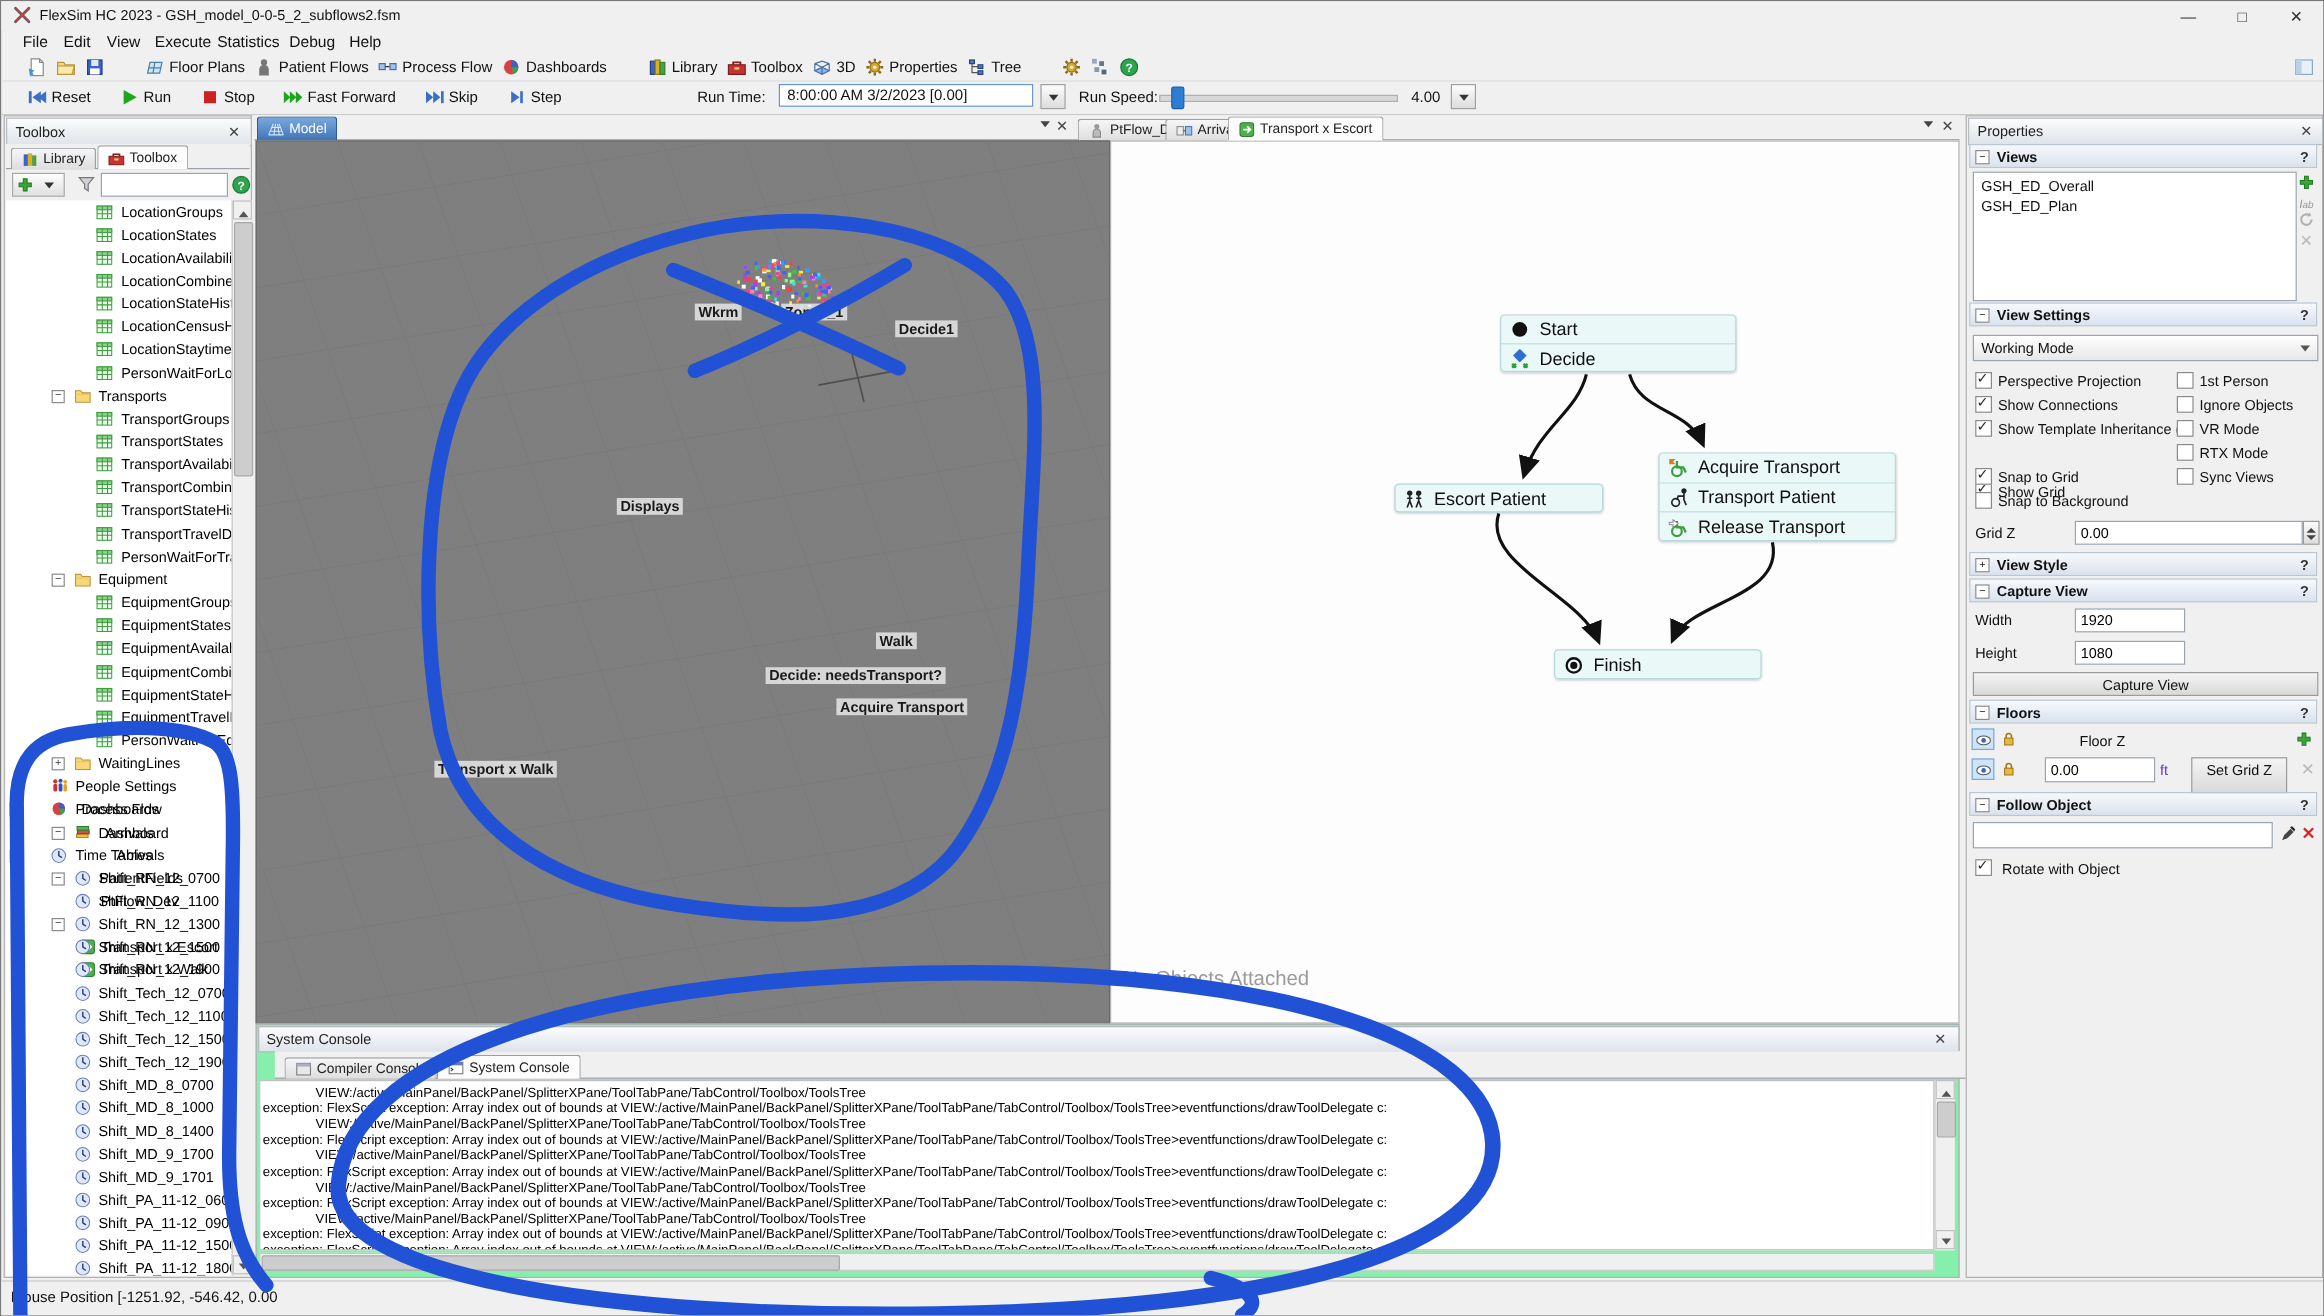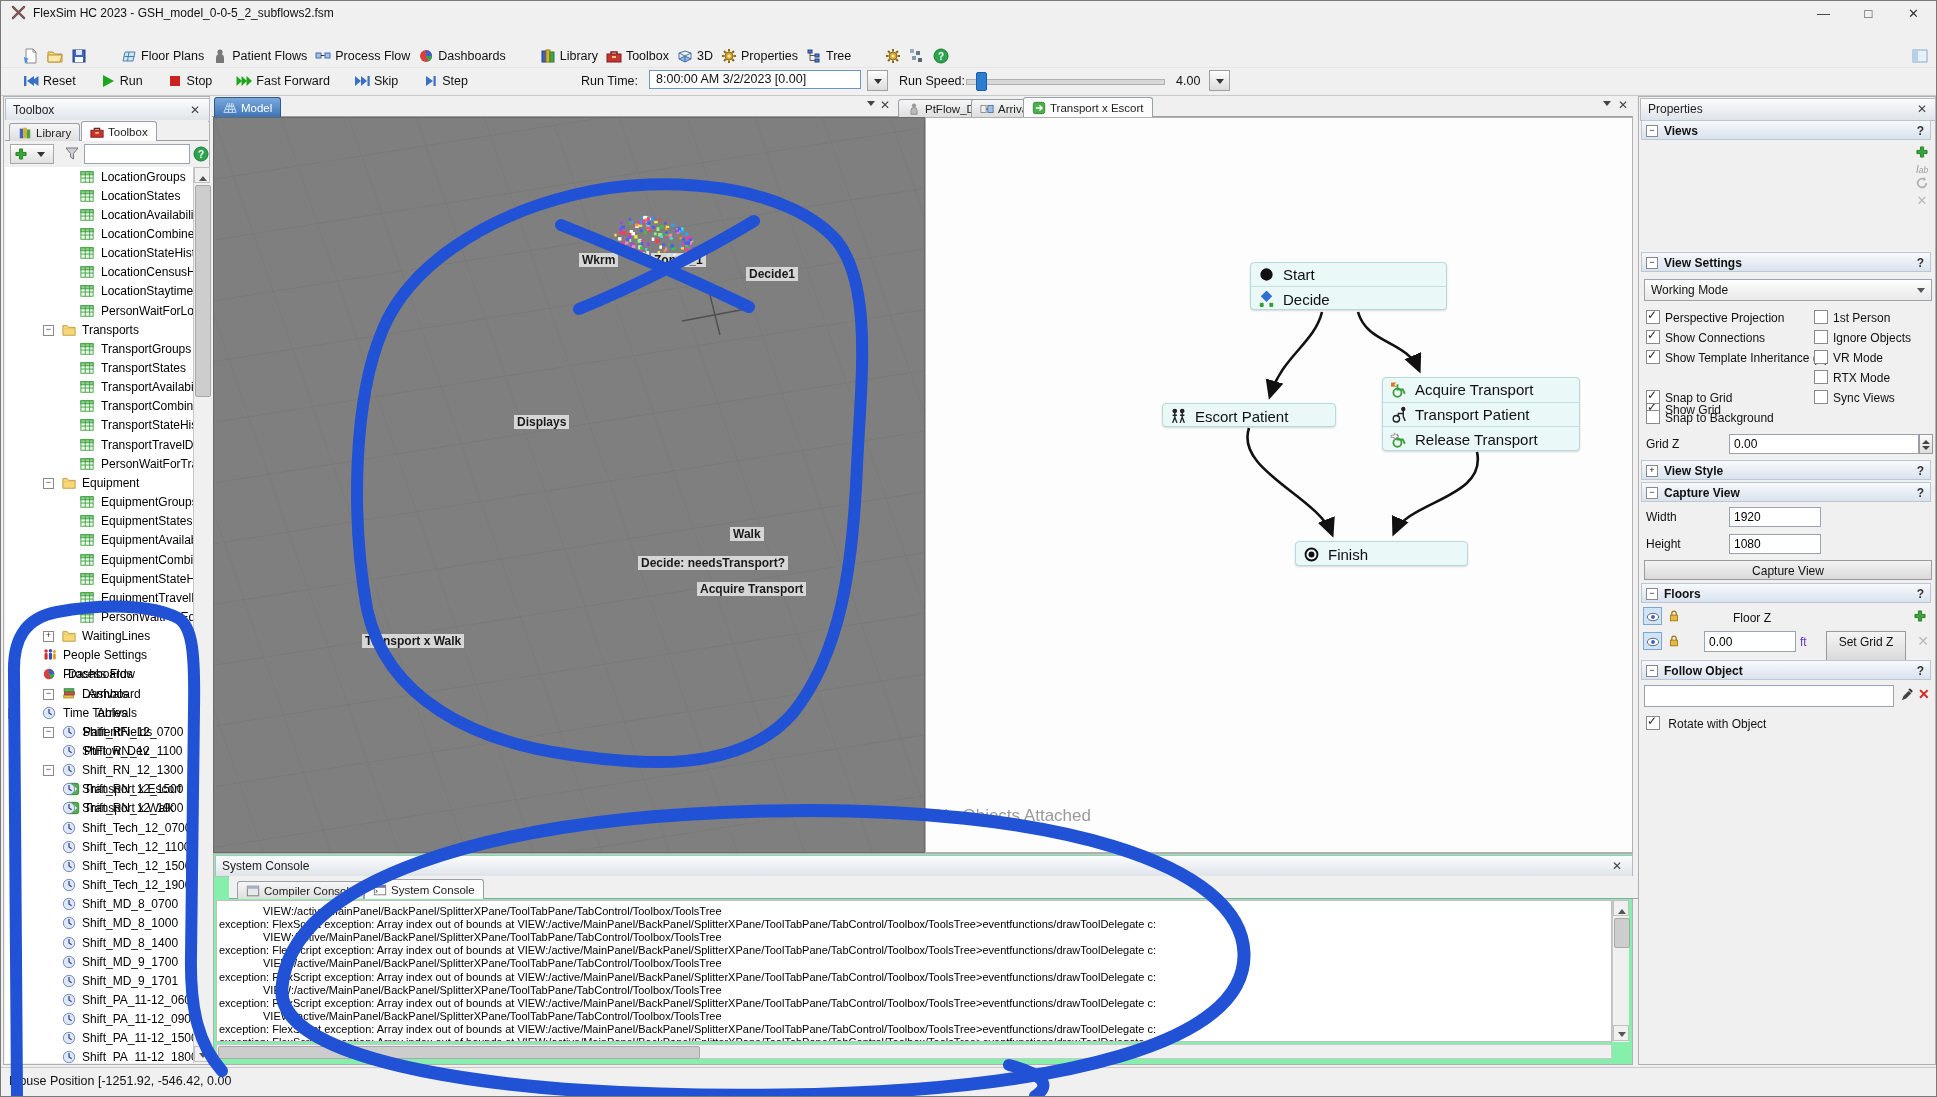--- a/index.html
+++ b/index.html
@@ -90,20 +90,29 @@
           <path d="M2 2l12 12M14 2L2 14" stroke="#555" stroke-width="2.4" stroke-linecap="round"></path>
           <path d="M2 2l12 12M14 2L2 14" stroke="#c44" stroke-width="1" stroke-linecap="round"></path>
         </svg>
     </span>
     <span class="title">FlexSim HC 2023 - GSH_model_0-0-5_2_subflows2.fsm</span>
     <span class="winbtn" style="right:90px;">―</span>
     <span class="winbtn" style="right:45px;">□</span>
     <span class="winbtn" style="right:0px;">✕</span>
   </div>
 
+  <div id="menubar">
+      <span class="menu-item" style="left: 18px;">File</span>
+      <span class="menu-item" style="left: 52px;">Edit</span>
+      <span class="menu-item" style="left: 88px;">View</span>
+      <span class="menu-item" style="left: 128px;">Execute</span>
+      <span class="menu-item" style="left: 180px;">Statistics</span>
+      <span class="menu-item" style="left: 240px;">Debug</span>
+      <span class="menu-item" style="left: 290px;">Help</span>
+    </div>
 
   <div id="toolbar">
       <div class="tsep" style="width: 18px;"></div>
       <div class="tbtn">
         <span class="ic "><svg viewBox="0 0 16 16">
             <path d="M3 1h7l3 3v11H3z" fill="#fff" stroke="#8a8a8a"></path>
             <path d="M10 1v3h3" fill="none" stroke="#8a8a8a"></path>
             <path d="M1 9l5 2-2 1 1 3-2-1-1 2z" fill="#4a90d9"></path>
           </svg></span>
       </div>
@@ -1058,20 +1067,26 @@
   <div id="props">
     <div class="pane-header abs" style="left:1px;top:1px;width:294px;height:21px;">
       <span class="abs" style="left:7px;top:3px;">Properties</span>
       <span class="closex abs" style="right:8px;top:3px;">✕</span>
     </div>
     <div class="sect" style="top:23px;">
       <span class="pm">−</span>
       <span class="st">Views</span>
         <span class="q">?</span>
     </div>
+    <div class="abs" style="left:5px;top:46px;width:268px;height:106px;background:#fff;border:1px solid #9aa4b0;">
+      <div id="views-list" style="font-size:12px;padding:3px 6px;line-height:17px;">
+          <div>GSH_ED_Overall</div>
+          <div>GSH_ED_Plan</div>
+        </div>
+    </div>
     <div class="sidebtns" style="top:48px;">
       <span class="ic ic13"><svg viewBox="0 0 16 16">
             <path d="M6.2 2.2h3.6v4h4v3.6h-4v4H6.2v-4h-4V6.2h4z" fill="#3aa63a" stroke="#1f7a1f"></path>
           </svg></span><br>
       <span style="color:#9a9a9a;font-size:10px;font-style:italic;">I<small>ab</small></span><br>
       <span class="ic ic13"><svg viewBox="0 0 16 16">
             <path d="M13 8a5 5 0 11-1.8-3.8" fill="none" stroke="#b0b0b0" stroke-width="2"></path>
             <path d="M11 1l1.5 3.5L9 5z" fill="#b0b0b0"></path>
           </svg></span><br>
       <span style="color:#b8b8b8;font-size:13px;">✕</span>

